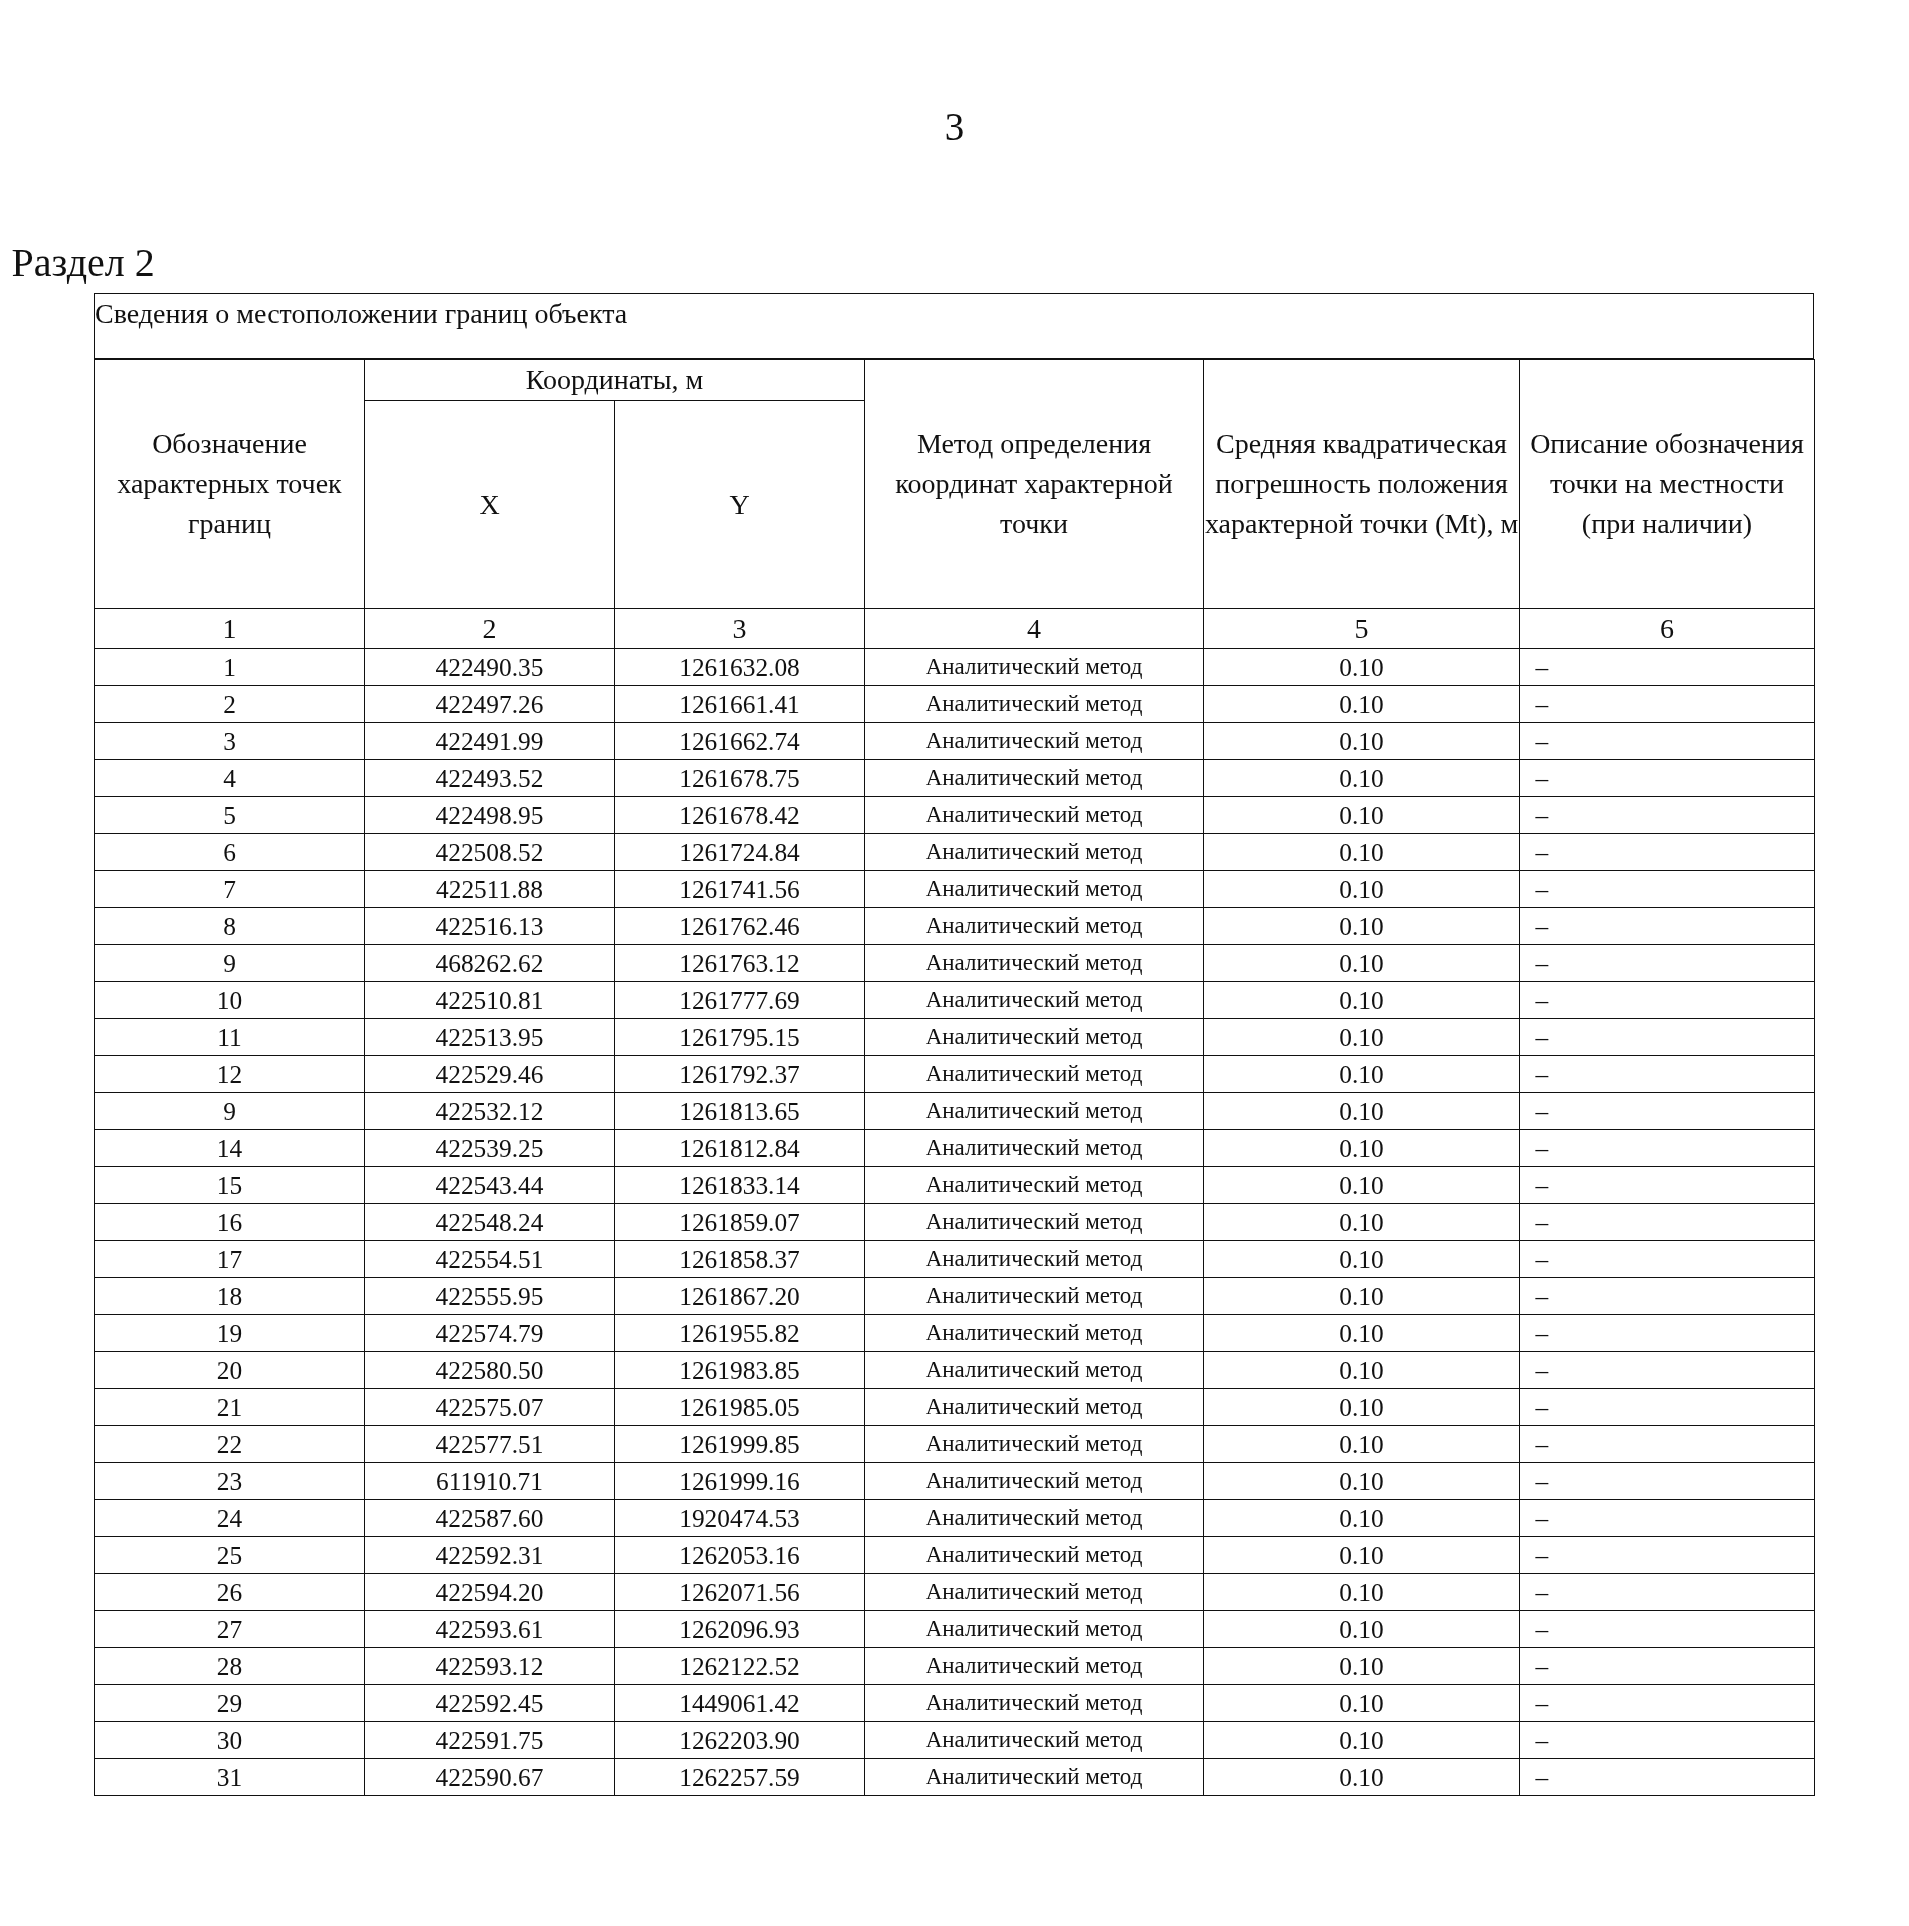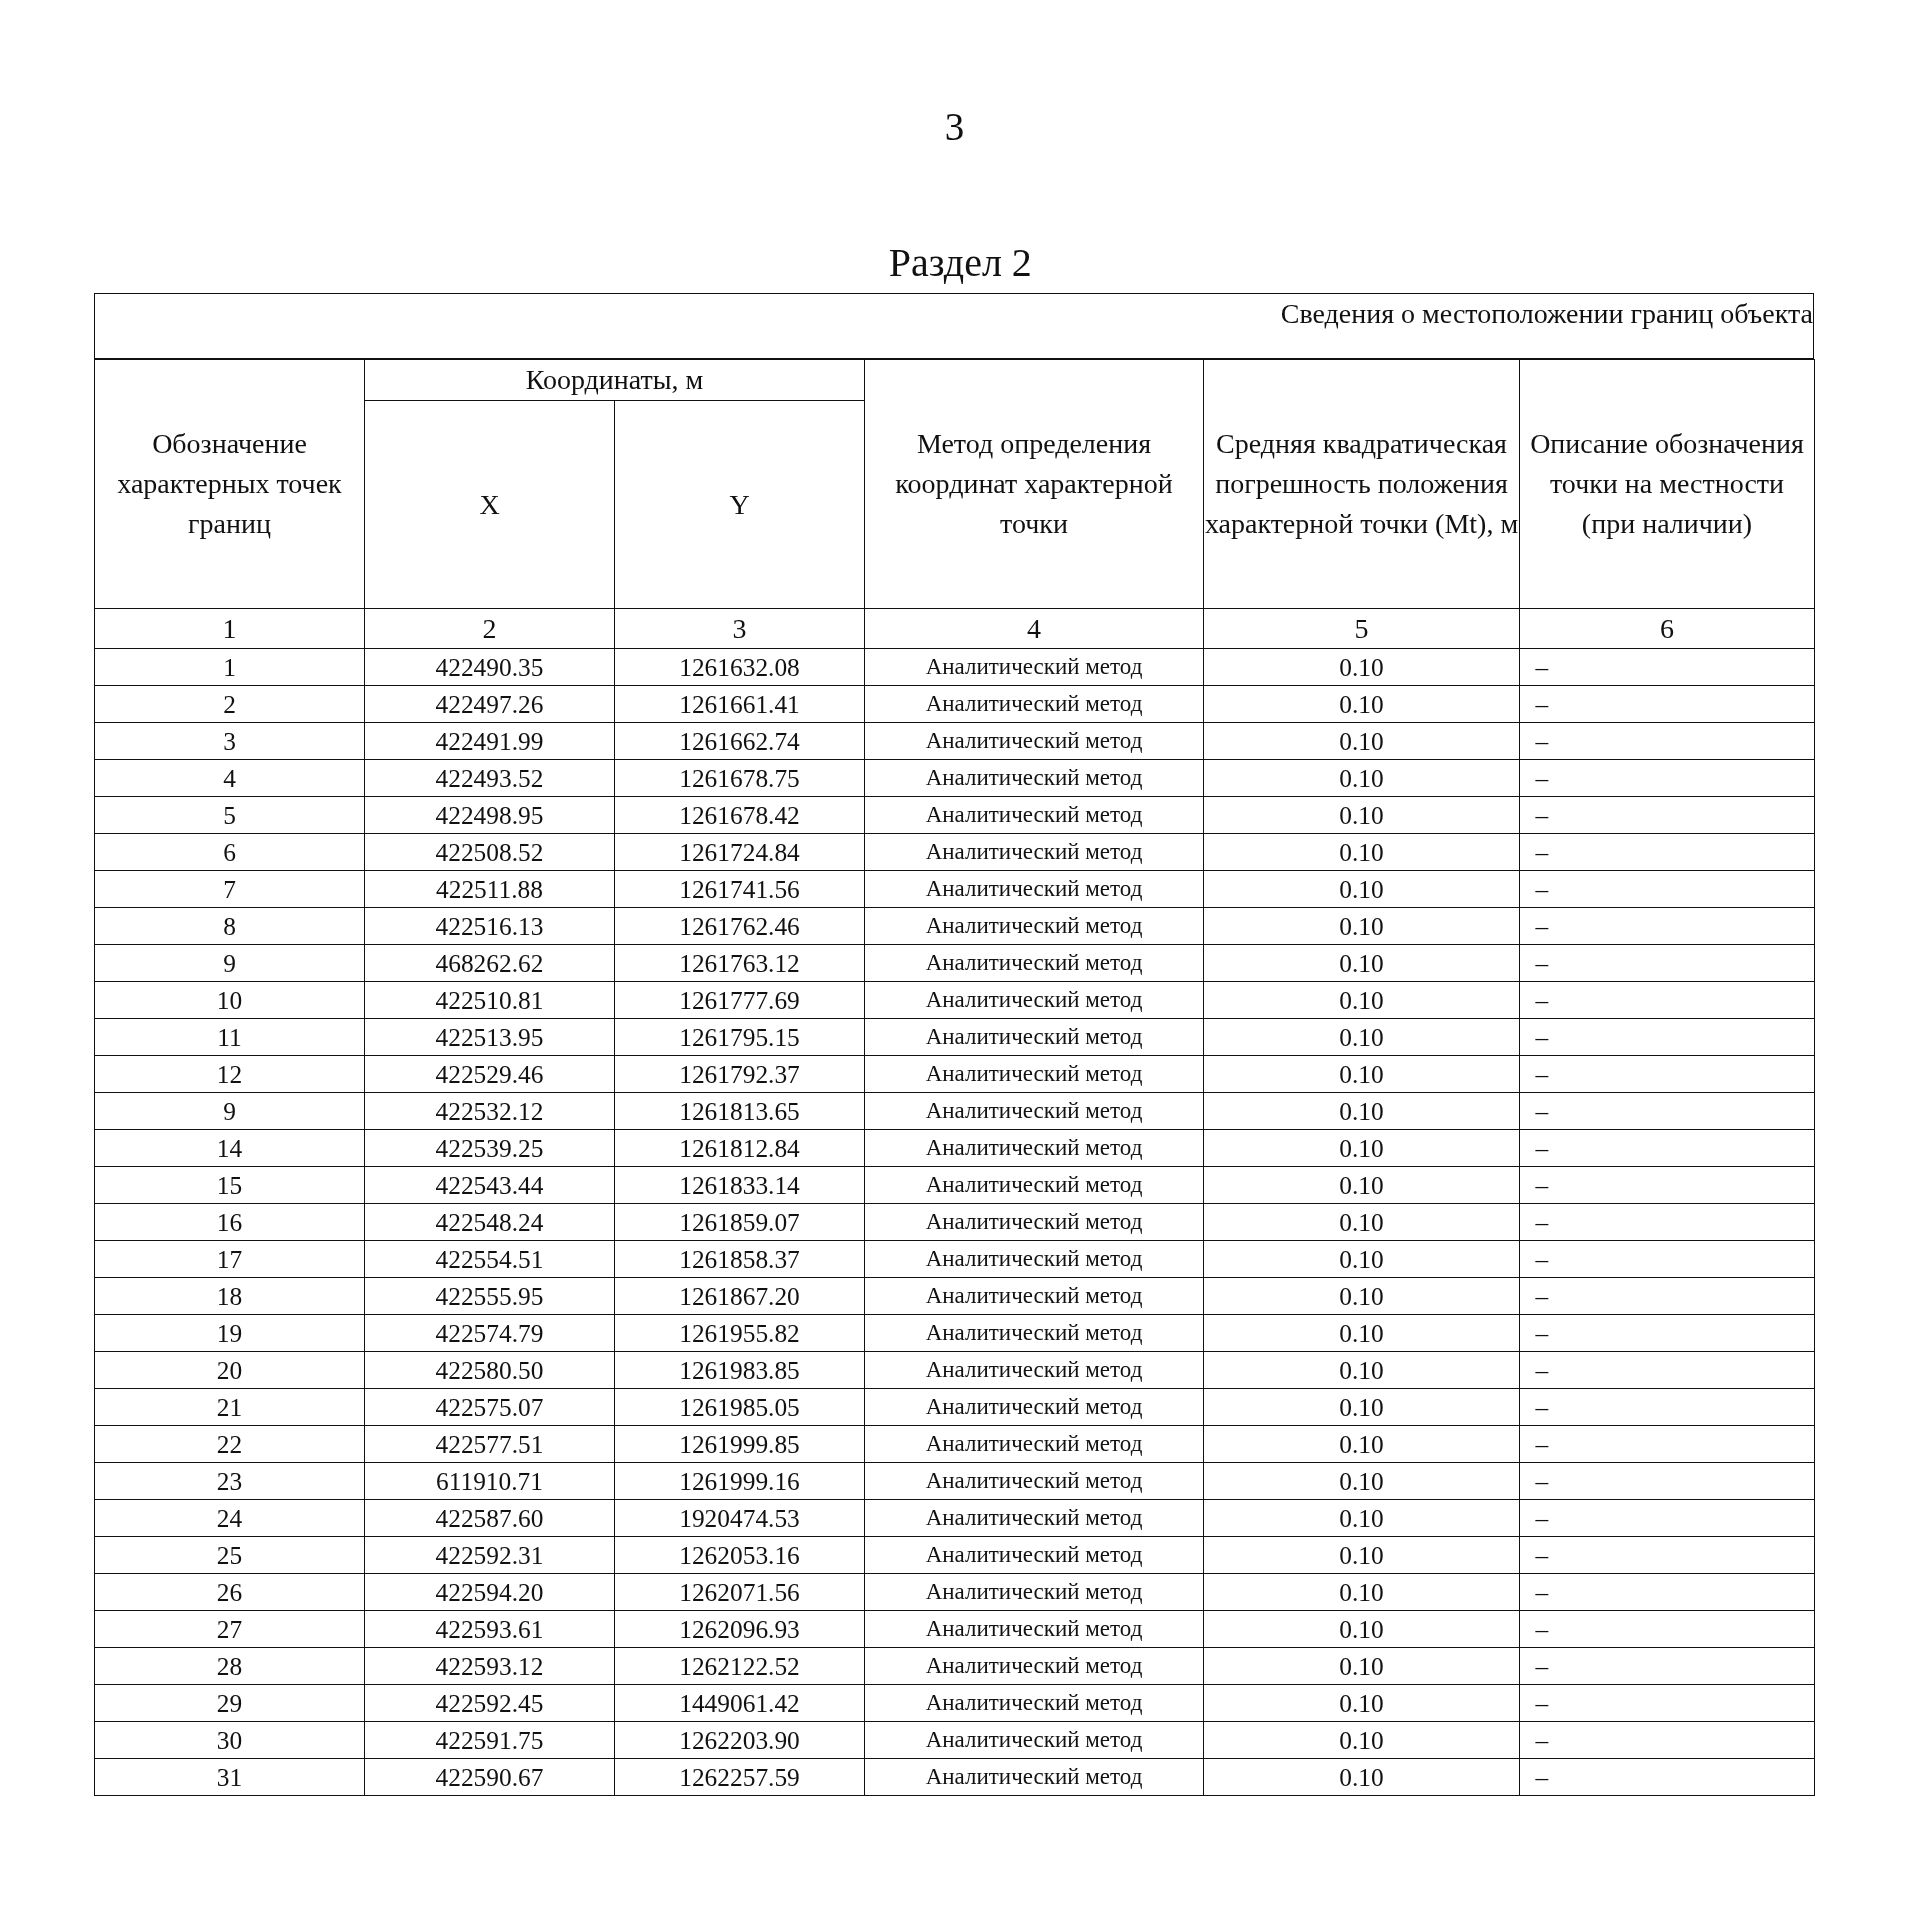--- a/index.html
+++ b/index.html
@@ -1,22 +1,22 @@
 <!DOCTYPE html>
 <html style="font-size:6.2px"><head>
 <meta charset="utf-8">
 <style>
   html, body { margin:0; padding:0; background:#ffffff; }
   body { width:1909px; height:2716px; position:relative; font-family:"Liberation Serif", serif; color:#111; }
   .page-number { position:absolute; top:104px; left:0; width:100%; text-align:center; font-size:39px; }
-  .section-title { position:absolute; top:239px; left:0; width:100%; text-align:center; font-size:40px; padding-left:11.6px; box-sizing:border-box; }
+  .section-title { position:absolute; top:239px; left:0; width:100%; text-align:left; font-size:40px; padding-left:11.6px; box-sizing:border-box; }
   .sheet { position:absolute; left:94px; top:293px; width:1720px; }
   .box { border:1.9px solid #111; border-bottom:none; }
   .row-caption { height:65px; border-bottom:1.9px solid #111; font-size:28px; box-sizing:border-box; }
-  .row-caption.center { text-align:right; padding-top:3.9px; }
+  .row-caption.center { text-align:left; padding-top:3.9px; }
   .row-caption.left { padding-left:7.7px; padding-top:23px; }
   .u { text-decoration:underline; }
   table { border-collapse:collapse; width:100%; table-layout:fixed; font-size:25.4px; }
   th, td { border:1.5px solid #111; text-align:center; vertical-align:middle; font-weight:normal; padding:0; }
   thead th { font-size:28px; line-height:40px; }
   .num-row td { font-size:28px; height:39px; }
   tbody td { height:36px; line-height:36px; }
   td.method { font-size:23px; }
   td.desc { text-align:left; padding-left:15.4px; }
   table { border:1.9px solid #111; }

